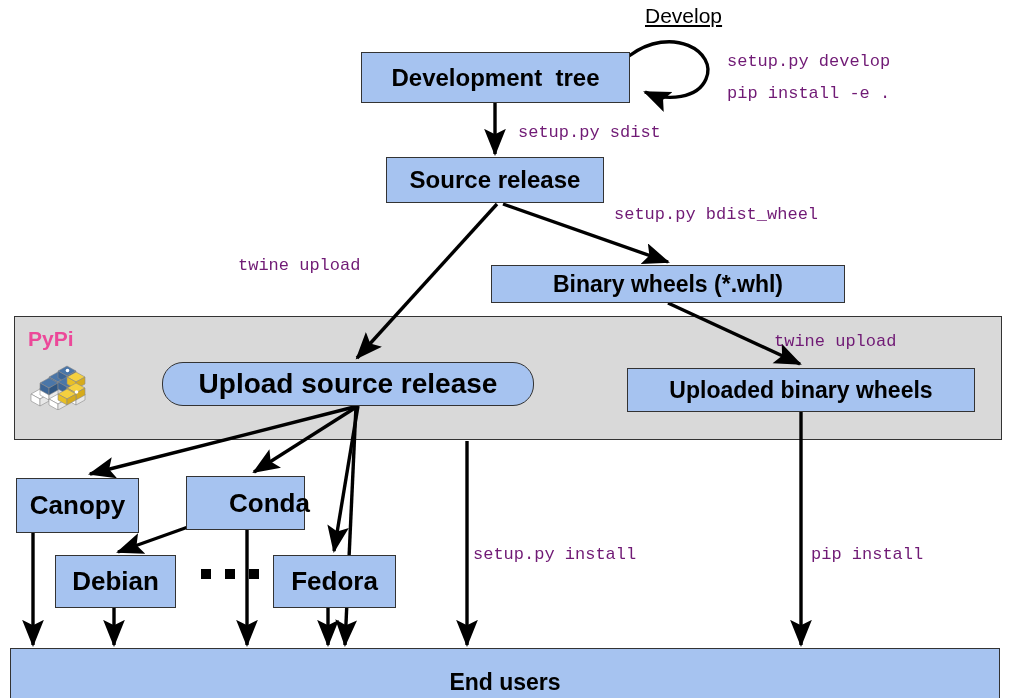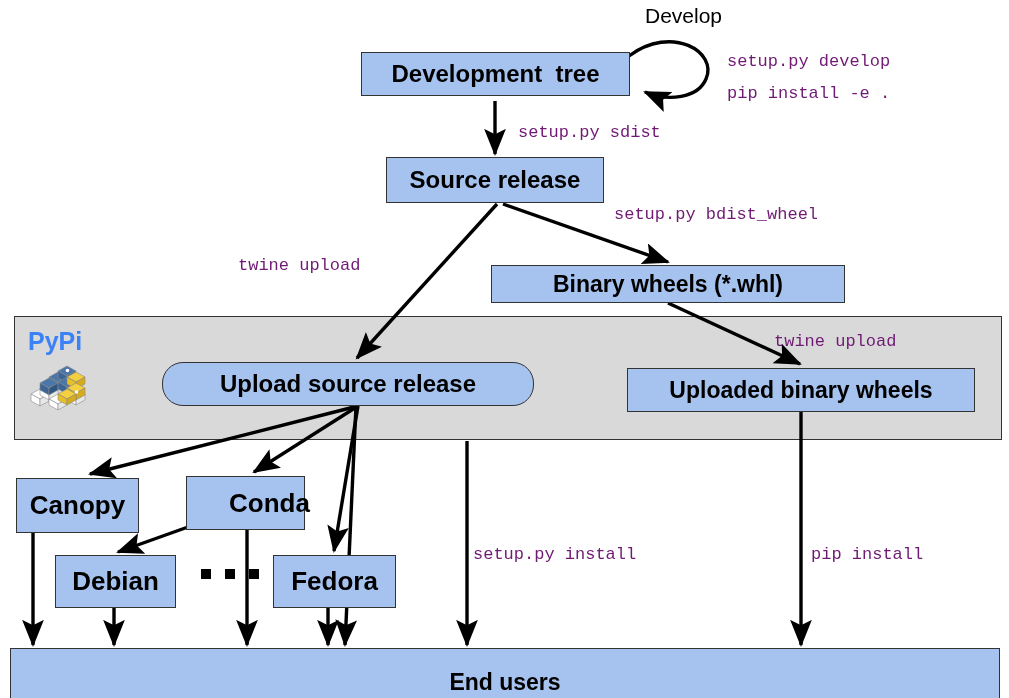--- a/index.html
+++ b/index.html
@@ -3,24 +3,24 @@
 <meta charset="utf-8">
 <style>
   html,body{margin:0;padding:0;background:#fff;}
   #stage{position:relative;width:1009px;height:698px;overflow:hidden;background:#fff;
          font-family:"Liberation Sans",sans-serif;}
   svg.layer{position:absolute;left:0;top:0;width:1009px;height:698px;pointer-events:none;}
   .node{position:absolute;box-sizing:border-box;background:#a6c3f0;border:1.6px solid #333;
         display:flex;align-items:center;justify-content:center;
         font-weight:bold;color:#000;font-family:"Liberation Sans",sans-serif;white-space:pre;}
   .pypi-region{position:absolute;box-sizing:border-box;background:#d9d9d9;border:1.6px solid #333;}
-  .pypi-label{position:absolute;font-weight:bold;color:#3b82f6;font-size:25px;
+  .pypi-label{position:absolute;font-weight:bold;color:#ec4899;font-size:21px;
               font-family:"Liberation Sans",sans-serif;}
   .mono{position:absolute;font-family:"Liberation Mono",monospace;font-size:17px;color:#701a75;white-space:pre;}
-  .plain{position:absolute;font-family:"Liberation Sans",sans-serif;font-size:21px;color:#000;white-space:pre;}
+  .plain{position:absolute;font-family:"Liberation Sans",sans-serif;font-size:21px;color:#000;white-space:pre;text-decoration:underline;}
   .dots{position:absolute;display:flex;gap:14px;align-items:center;}
   .dots i{display:block;width:10px;height:10px;background:#000;}
   .pypi-logo{position:absolute;}
 </style>
 </head>
 <body>
 
 <div id="stage">
 
   <div class="pypi-region" id="pypi-region" style="left: 14px; top: 316px; width: 988px; height: 124px; background: rgb(217, 217, 217); border-color: rgb(51, 51, 51);"></div>
@@ -113,24 +113,24 @@
     </g>
   </svg>
 
   <div class="dots" id="ellipsis" style="left: 201px; top: 569px;">
       <i></i>
       <i></i>
       <i></i>
     </div>
 
   <div id="nodes-host">
-      <div class="node" style="left: 361px; top: 52px; width: 269px; height: 44px; font-size: 24px; background: rgb(166, 195, 240); border-color: rgb(51, 51, 51);">Development  tree</div>
+      <div class="node" style="left: 361px; top: 52px; width: 269px; height: 51px; font-size: 24px; background: rgb(166, 195, 240); border-color: rgb(51, 51, 51);">Development  tree</div>
       <div class="node" style="left: 386px; top: 157px; width: 218px; height: 46px; font-size: 24px; background: rgb(166, 195, 240); border-color: rgb(51, 51, 51);">Source release</div>
       <div class="node" style="left: 491px; top: 265px; width: 354px; height: 38px; font-size: 23px; background: rgb(166, 195, 240); border-color: rgb(51, 51, 51);">Binary wheels (*.whl)</div>
-      <div class="node" style="left: 162px; top: 362px; width: 372px; height: 44px; font-size: 24px; background: rgb(166, 195, 240); border-color: rgb(51, 51, 51); border-radius: 21px;">Upload source release</div>
+      <div class="node" style="left: 162px; top: 362px; width: 372px; height: 44px; font-size: 28px; background: rgb(166, 195, 240); border-color: rgb(51, 51, 51); border-radius: 21px;">Upload source release</div>
       <div class="node" style="left: 627px; top: 368px; width: 348px; height: 44px; font-size: 23px; background: rgb(166, 195, 240); border-color: rgb(51, 51, 51);">Uploaded binary wheels</div>
       <div class="node" style="left: 16px; top: 478px; width: 123px; height: 55px; font-size: 26px; background: rgb(166, 195, 240); border-color: rgb(51, 51, 51); text-align: center;">Canopy</div>
       <div class="node" style="left: 186px; top: 476px; width: 119px; height: 54px; font-size: 26px; background: rgb(166, 195, 240); border-color: rgb(51, 51, 51); padding-left: 48px;">Conda</div>
       <div class="node" style="left: 55px; top: 555px; width: 121px; height: 53px; font-size: 26px; background: rgb(166, 195, 240); border-color: rgb(51, 51, 51);">Debian</div>
       <div class="node" style="left: 273px; top: 555px; width: 123px; height: 53px; font-size: 26px; background: rgb(166, 195, 240); border-color: rgb(51, 51, 51);">Fedora</div>
       <div class="node" style="left: 10px; top: 648px; width: 990px; height: 68px; font-size: 23px; background: rgb(166, 195, 240); border-color: rgb(51, 51, 51);">End users</div>
     </div>
 
   <div id="labels-host">
       <div class="plain" style="left: 645px; top: 4px;">Develop</div>

